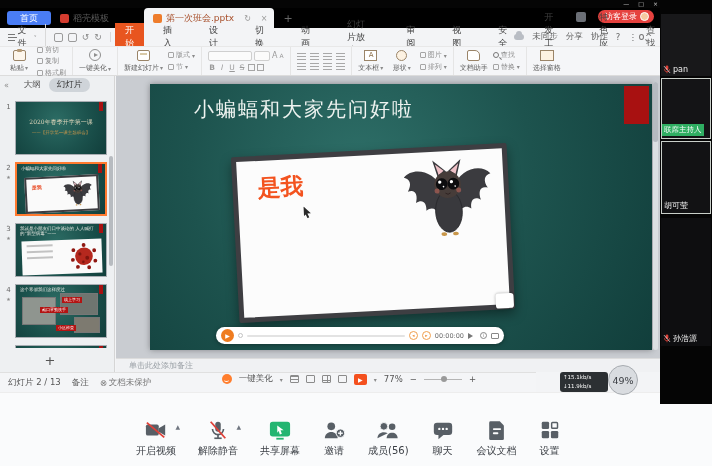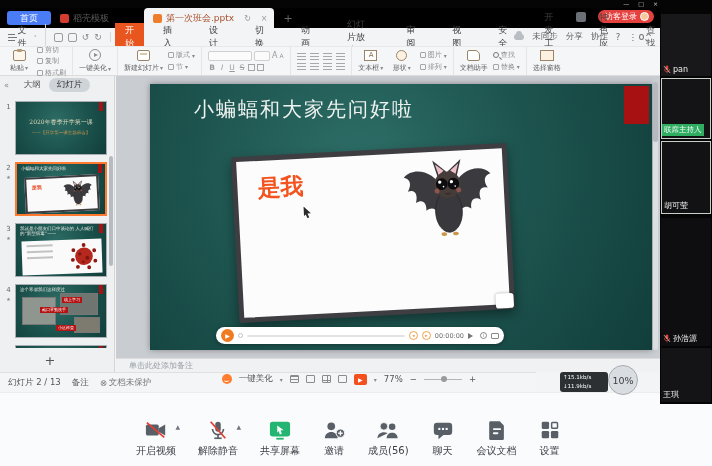--- a/index.html
+++ b/index.html
@@ -582,32 +582,27 @@
       <div class="nm">
         <svg width="8" height="9" viewBox="0 0 10 12">
             <rect x="3.2" y="0.5" width="3.6" height="6" rx="1.8" fill="#e04038"></rect>
             <path d="M1.5 5.5a3.5 3.5 0 0 0 7 0" stroke="#e04038" stroke-width="1" fill="none"></path>
             <line x1="5" y1="9" x2="5" y2="11" stroke="#e04038" stroke-width="1"></line>
             <line x1="1" y1="1.5" x2="9" y2="10.5" stroke="#fff" stroke-width="0.9"></line>
           </svg>
         <span>孙浩源</span>
       </div>
     </div>
-    <div class="vtile" style="top:348px;height:54px;background:#141416">
-      <div class="nm">
-          <span>王琪</span>
-        </div>
-    </div>
   </div>
 
   <div class="net-tip">
     <div>↑15.1kb/s</div>
     <div>↓11.9kb/s</div>
   </div>
-  <div class="ball">10%</div>
+  <div class="ball">49%</div>
 
   <div class="mtoolbar">
 
     <div class="mbtn">
       <div class="icon-wrap">
         <svg width="24" height="22" viewBox="0 0 26 24">
             <rect x="2" y="6" width="14" height="12" rx="2" fill="#585f66"></rect>
             <path d="M16 10l7-4v12l-7-4z" fill="#585f66"></path>
             <line x1="3" y1="4" x2="22" y2="20" stroke="#e04038" stroke-width="2"></line>
           </svg>

